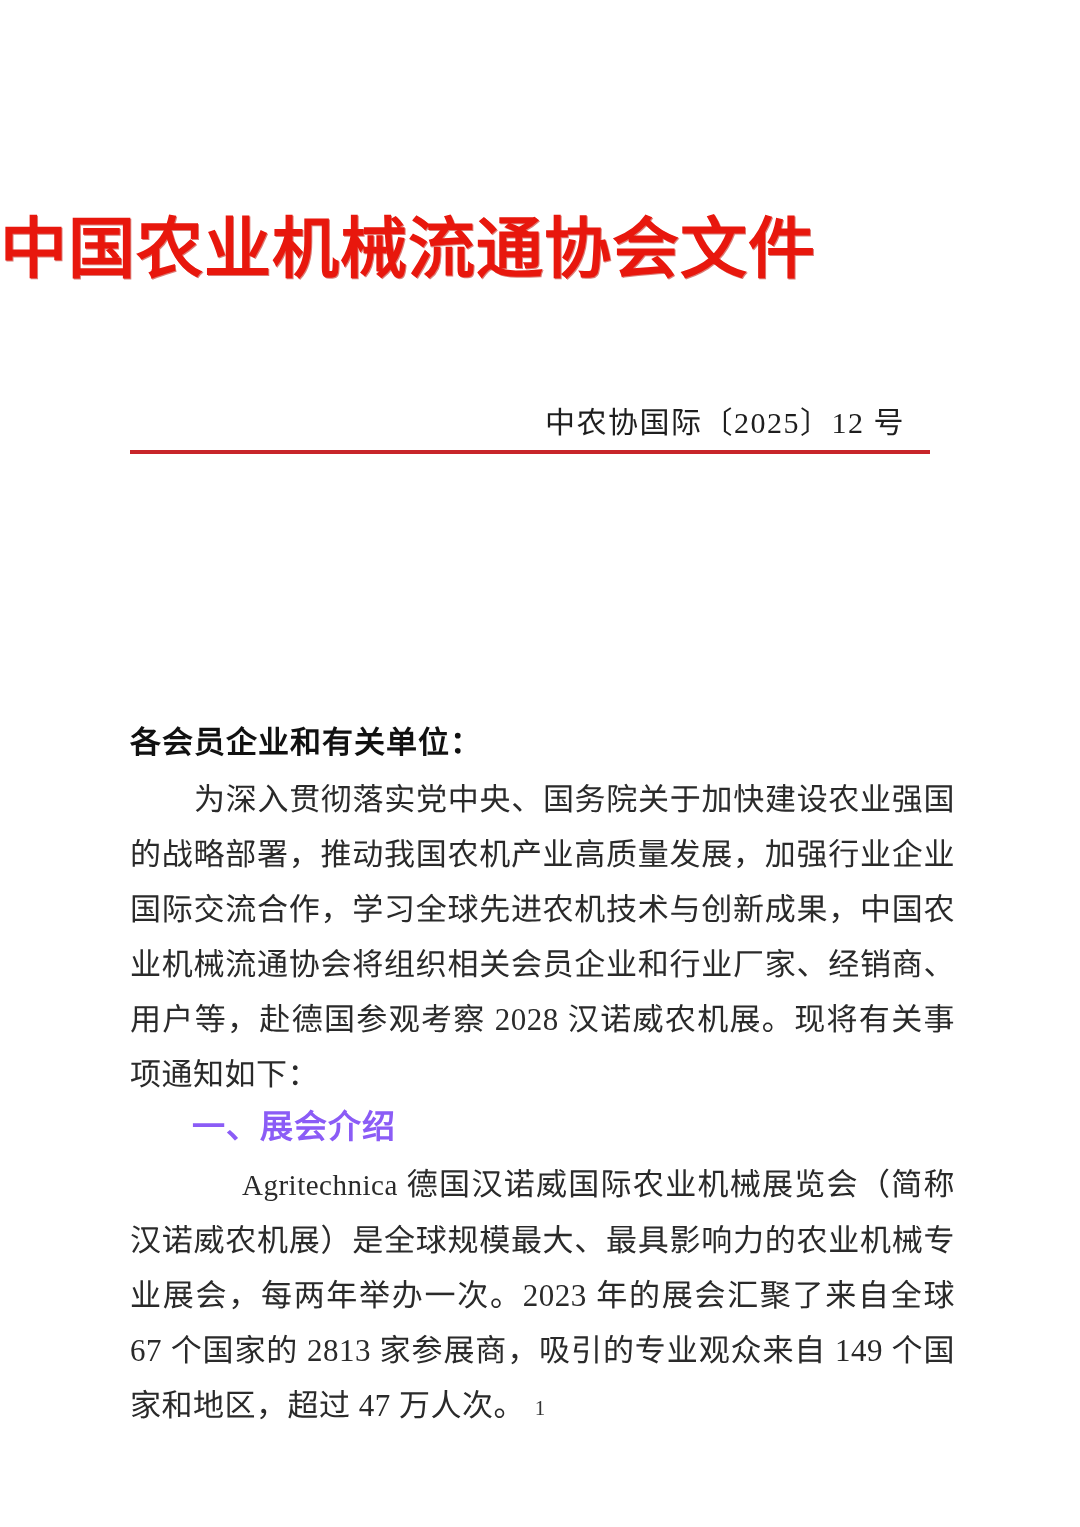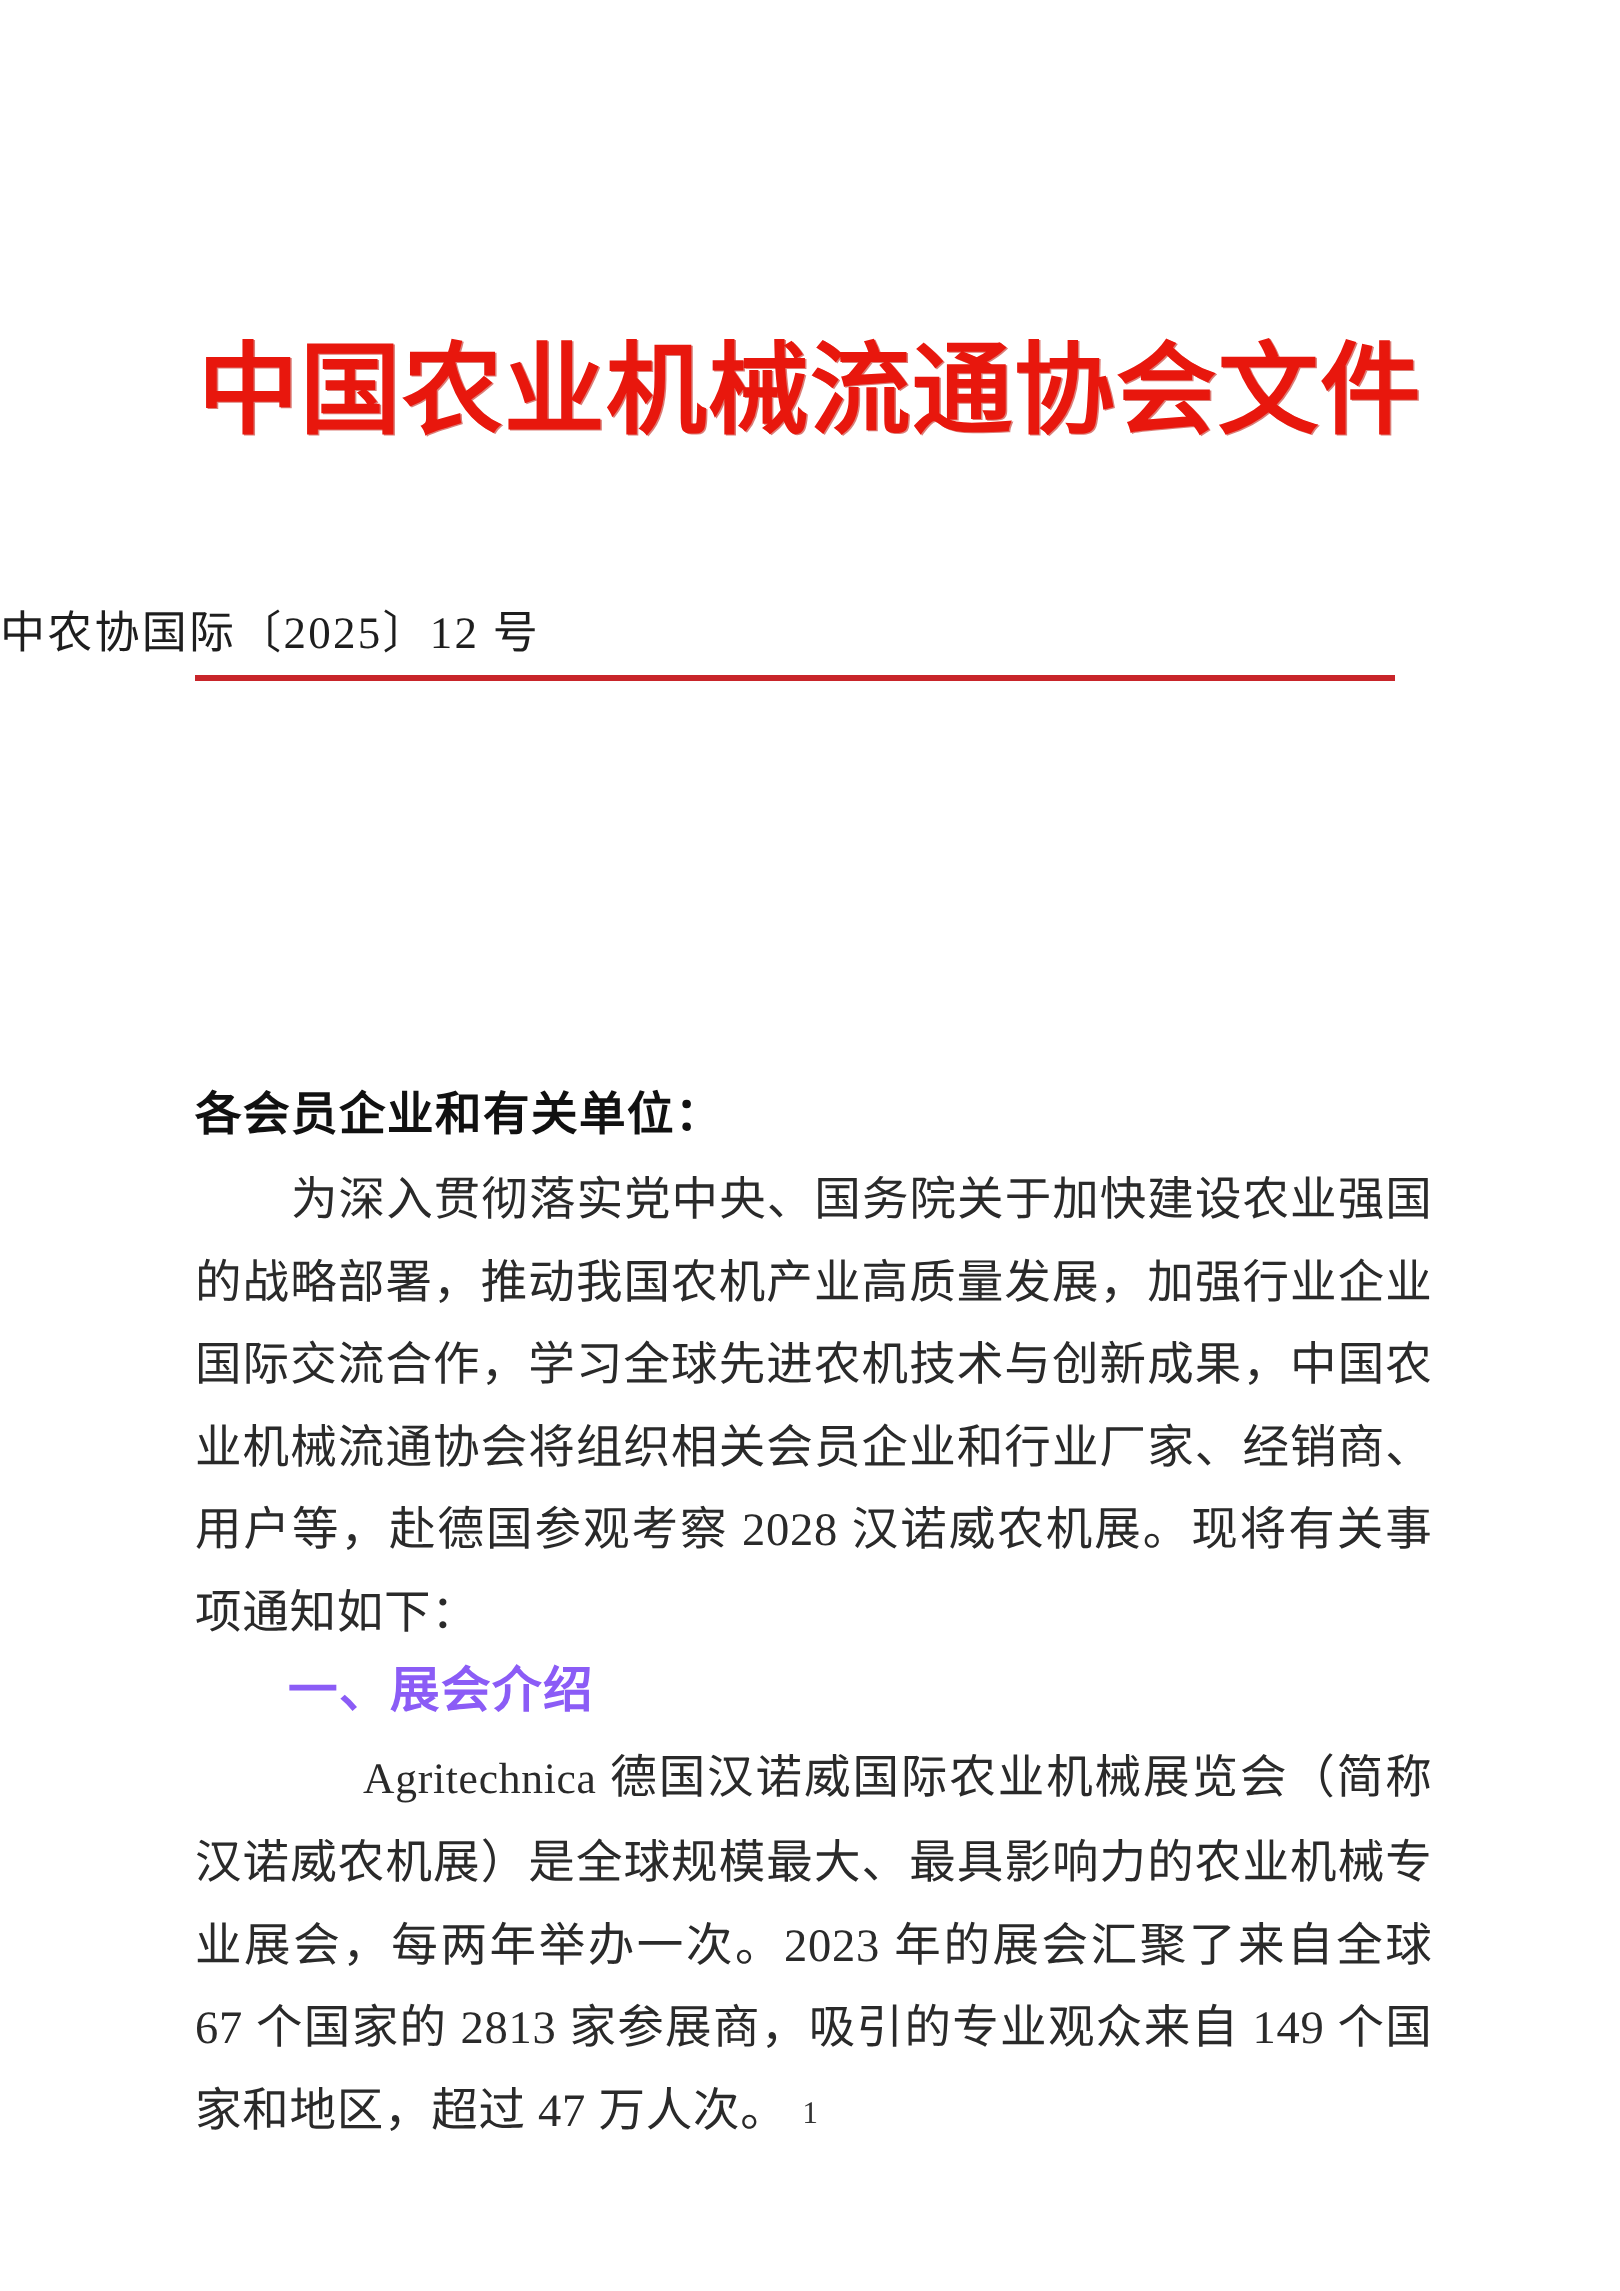--- a/index.html
+++ b/index.html
@@ -23,43 +23,42 @@
     overflow: hidden;
     box-sizing: border-box;
   }
 
   
   .masthead {
     position: absolute;
     left: 0;
     top: 206px;
     width: 1080px;
-    text-align: center;
-    margin-top: 12px;
+    text-align: left;
   }
 
   .masthead-title {
     font-family: "Liberation Serif", "DejaVu Serif", serif;
     font-weight: bold;
     font-size: 67px;
     line-height: 1.3;
     letter-spacing: 1px;
     color: #e8170d;
     white-space: nowrap;
     margin: 0;
     text-shadow: 1px 1px 0 rgba(190, 20, 10, 0.55);
   }
 
   
   .doc-number {
     position: absolute;
     left: 0;
     top: 402px;
     width: 905px;
-    text-align: left;
+    text-align: right;
     font-family: "Liberation Serif", "DejaVu Serif", serif;
     font-size: 30px;
     line-height: 1.4;
     color: #1e1e1e;
     letter-spacing: 1.5px;
   }
 
   
   .red-rule {
     position: absolute;

